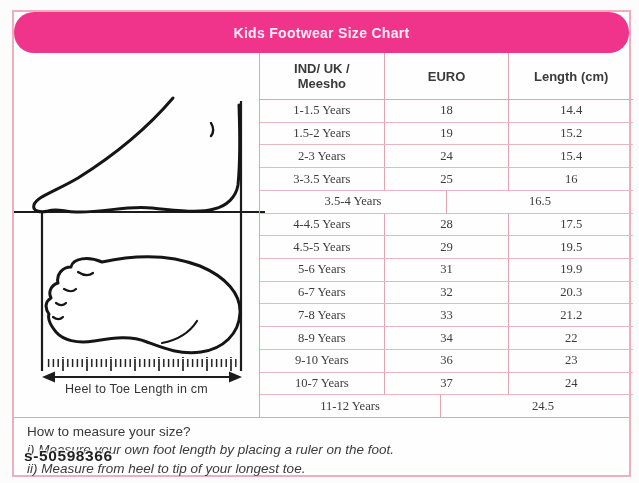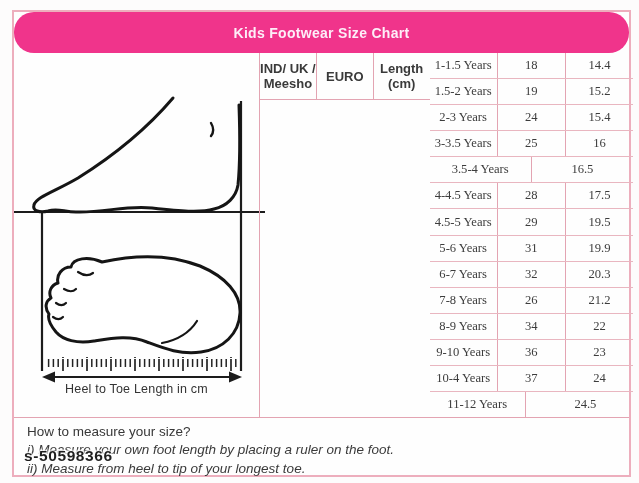--- a/index.html
+++ b/index.html
@@ -27,21 +27,21 @@
   
   .foot-panel{position:absolute;left:0;top:12px;width:245px;height:364px;}
   .foot-panel svg{position:absolute;left:0;top:0;overflow:visible;}
   .ruler-label{
     position:absolute;left:0;top:317px;width:245px;text-align:center;
     font-size:12.5px;color:#333;letter-spacing:.2px;
   }
   
   .size-table{
     position:absolute;left:245px;top:0;width:374px;height:364px;
-    display:flex;flex-direction:row;
+    display:flex;flex-direction:column;
     border-left:1.5px solid #e3a4b2;box-sizing:border-box;
   }
   .t-head{display:flex;height:46px;border-bottom:1.5px solid #e3a4b2;}
   .t-hcell{
     flex:1;display:flex;align-items:center;justify-content:center;text-align:center;
     font-weight:bold;font-size:13px;color:#3a3a3a;
     border-right:1.5px solid #e3a4b2;white-space:pre-line;line-height:15px;
   }
   .t-hcell:last-child{border-right:none;}
   .t-body{flex:1;display:flex;flex-direction:column;}
@@ -177,35 +177,35 @@
           <div class="t-cell">31</div>
           <div class="t-cell">19.9</div>
         </div>
         <div class="t-row">
           <div class="t-cell">6-7 Years</div>
           <div class="t-cell">32</div>
           <div class="t-cell">20.3</div>
         </div>
         <div class="t-row">
           <div class="t-cell">7-8 Years</div>
-          <div class="t-cell">26</div>
+          <div class="t-cell">33</div>
           <div class="t-cell">21.2</div>
         </div>
         <div class="t-row">
           <div class="t-cell">8-9 Years</div>
           <div class="t-cell">34</div>
           <div class="t-cell">22</div>
         </div>
         <div class="t-row">
           <div class="t-cell">9-10 Years</div>
           <div class="t-cell">36</div>
           <div class="t-cell">23</div>
         </div>
         <div class="t-row">
-          <div class="t-cell">10-4 Years</div>
+          <div class="t-cell">10-7 Years</div>
           <div class="t-cell">37</div>
           <div class="t-cell">24</div>
         </div>
         <div class="t-row">
           <div class="t-cell">11-12 Years</div>
           <div class="t-cell">24.5</div>
         </div>
       </div>
     </div>
   </div>

